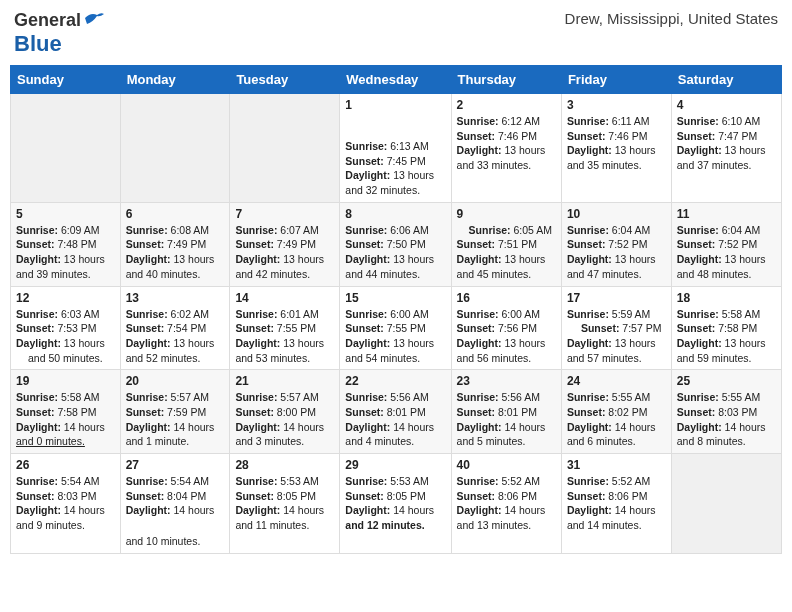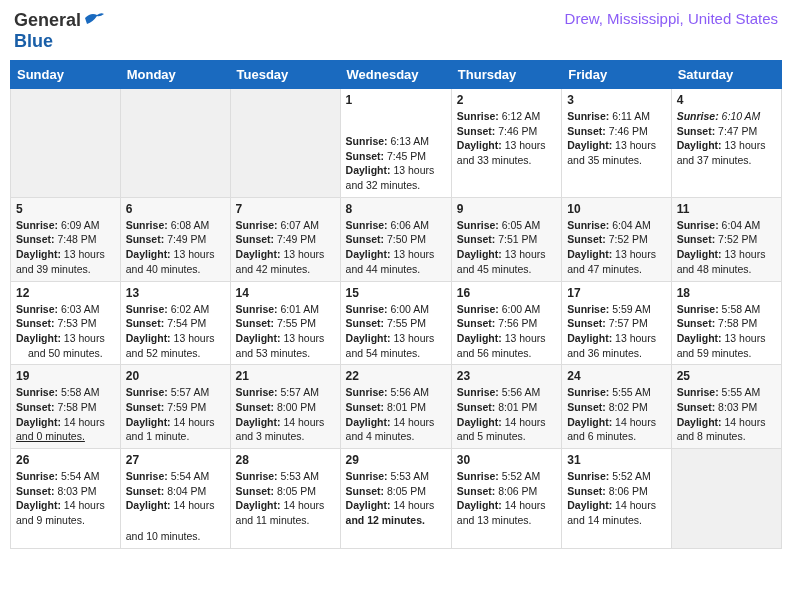--- a/index.html
+++ b/index.html
@@ -21,35 +21,35 @@
       display: flex;
       flex-direction: column;
       align-items: flex-start;
     }
     .logo-general {
       font-size: 18px;
       font-weight: bold;
       color: #333;
     }
     .logo-blue {
-      font-size: 18px;
+      font-size: 22px;
       font-weight: bold;
       color: #1a5fa8;
     }
     .title-block {
       text-align: right;
     }
     .main-title {
       font-size: 32px;
       font-weight: bold;
       color: #1a1a1a;
     }
     .subtitle {
       font-size: 15px;
-      color: #8b5cf6;
+      color: #404040;
       padding-left: 18px;
     }
     .calendar {
       width: 100%;
       border-collapse: collapse;
       border: 1px solid #ccc;
     }
     .calendar th {
       background-color: #1a6abf;
       color: #fff;
@@ -143,21 +143,21 @@
         </td>
         <td>
           <span class="day-number">3</span>
           <span style="display: block; line-height: 1.4;"><strong>Sunrise:</strong> 6:11 AM</span>
           <span style="display: block; line-height: 1.4;"><strong>Sunset:</strong> 7:46 PM</span>
           <span style="display: block; line-height: 1.4;"><strong>Daylight:</strong> 13 hours</span>
           <span style="display: block; line-height: 1.4;">and 35 minutes.</span>
         </td>
         <td>
           <span class="day-number">4</span>
-          <span style="display: block; line-height: 1.4; font-style: italic;"><strong>Sunrise:</strong> 6:10 AM</span>
+          <span style="display: block; line-height: 1.4;"><strong>Sunrise:</strong> 6:10 AM</span>
           <span style="display: block; line-height: 1.4;"><strong>Sunset:</strong> 7:47 PM</span>
           <span style="display: block; line-height: 1.4;"><strong>Daylight:</strong> 13 hours</span>
           <span style="display: block; line-height: 1.4;">and 37 minutes.</span>
         </td>
       </tr>
       <tr class="row-shade">
         <td>
           <span class="day-number">5</span>
           <span style="display: block; line-height: 1.4;"><strong>Sunrise:</strong> 6:09 AM</span>
           <span style="display: block; line-height: 1.4;"><strong>Sunset:</strong> 7:48 PM</span>
@@ -180,21 +180,21 @@
         </td>
         <td>
           <span class="day-number">8</span>
           <span style="display: block; line-height: 1.4;"><strong>Sunrise:</strong> 6:06 AM</span>
           <span style="display: block; line-height: 1.4;"><strong>Sunset:</strong> 7:50 PM</span>
           <span style="display: block; line-height: 1.4;"><strong>Daylight:</strong> 13 hours</span>
           <span style="display: block; line-height: 1.4;">and 44 minutes.</span>
         </td>
         <td>
           <span class="day-number">9</span>
-          <span style="display: block; line-height: 1.4;"><strong>Sunrise:</strong> 6:05 AM</span>
+          <span style="display: block; line-height: 1.4; margin-left: 12px;"><strong>Sunrise:</strong> 6:05 AM</span>
           <span style="display: block; line-height: 1.4;"><strong>Sunset:</strong> 7:51 PM</span>
           <span style="display: block; line-height: 1.4;"><strong>Daylight:</strong> 13 hours</span>
           <span style="display: block; line-height: 1.4;">and 45 minutes.</span>
         </td>
         <td>
           <span class="day-number">10</span>
           <span style="display: block; line-height: 1.4;"><strong>Sunrise:</strong> 6:04 AM</span>
           <span style="display: block; line-height: 1.4;"><strong>Sunset:</strong> 7:52 PM</span>
           <span style="display: block; line-height: 1.4;"><strong>Daylight:</strong> 13 hours</span>
           <span style="display: block; line-height: 1.4;">and 47 minutes.</span>
@@ -239,23 +239,23 @@
         <td>
           <span class="day-number">16</span>
           <span style="display: block; line-height: 1.4;"><strong>Sunrise:</strong> 6:00 AM</span>
           <span style="display: block; line-height: 1.4;"><strong>Sunset:</strong> 7:56 PM</span>
           <span style="display: block; line-height: 1.4;"><strong>Daylight:</strong> 13 hours</span>
           <span style="display: block; line-height: 1.4;">and 56 minutes.</span>
         </td>
         <td>
           <span class="day-number">17</span>
           <span style="display: block; line-height: 1.4;"><strong>Sunrise:</strong> 5:59 AM</span>
-          <span style="display: block; line-height: 1.4;"><strong>Sunset:</strong> 7:57 PM</span>
-          <span style="display: block; line-height: 1.4;"><strong>Daylight:</strong> 13 hours</span>
-          <span style="display: block; line-height: 1.4;">and 36 minutes.</span>
+          <span style="display: block; line-height: 1.4; margin-left: 14px;"><strong>Sunset:</strong> 7:57 PM</span>
+          <span style="display: block; line-height: 1.4;"><strong>Daylight:</strong> 13 hours</span>
+          <span style="display: block; line-height: 1.4;">and 57 minutes.</span>
         </td>
         <td>
           <span class="day-number">18</span>
           <span style="display: block; line-height: 1.4;"><strong>Sunrise:</strong> 5:58 AM</span>
           <span style="display: block; line-height: 1.4;"><strong>Sunset:</strong> 7:58 PM</span>
           <span style="display: block; line-height: 1.4;"><strong>Daylight:</strong> 13 hours</span>
           <span style="display: block; line-height: 1.4;">and 59 minutes.</span>
         </td>
       </tr>
       <tr class="row-shade">
@@ -332,21 +332,21 @@
           <span style="display: block; line-height: 1.4;">and 11 minutes.</span>
         </td>
         <td>
           <span class="day-number">29</span>
           <span style="display: block; line-height: 1.4;"><strong>Sunrise:</strong> 5:53 AM</span>
           <span style="display: block; line-height: 1.4;"><strong>Sunset:</strong> 8:05 PM</span>
           <span style="display: block; line-height: 1.4;"><strong>Daylight:</strong> 14 hours</span>
           <span style="display: block; line-height: 1.4; font-weight: bold;">and 12 minutes.</span>
         </td>
         <td>
-          <span class="day-number">30</span>
+          <span class="day-number">40</span>
           <span style="display: block; line-height: 1.4;"><strong>Sunrise:</strong> 5:52 AM</span>
           <span style="display: block; line-height: 1.4;"><strong>Sunset:</strong> 8:06 PM</span>
           <span style="display: block; line-height: 1.4;"><strong>Daylight:</strong> 14 hours</span>
           <span style="display: block; line-height: 1.4;">and 13 minutes.</span>
         </td>
         <td>
           <span class="day-number">31</span>
           <span style="display: block; line-height: 1.4;"><strong>Sunrise:</strong> 5:52 AM</span>
           <span style="display: block; line-height: 1.4;"><strong>Sunset:</strong> 8:06 PM</span>
           <span style="display: block; line-height: 1.4;"><strong>Daylight:</strong> 14 hours</span>

